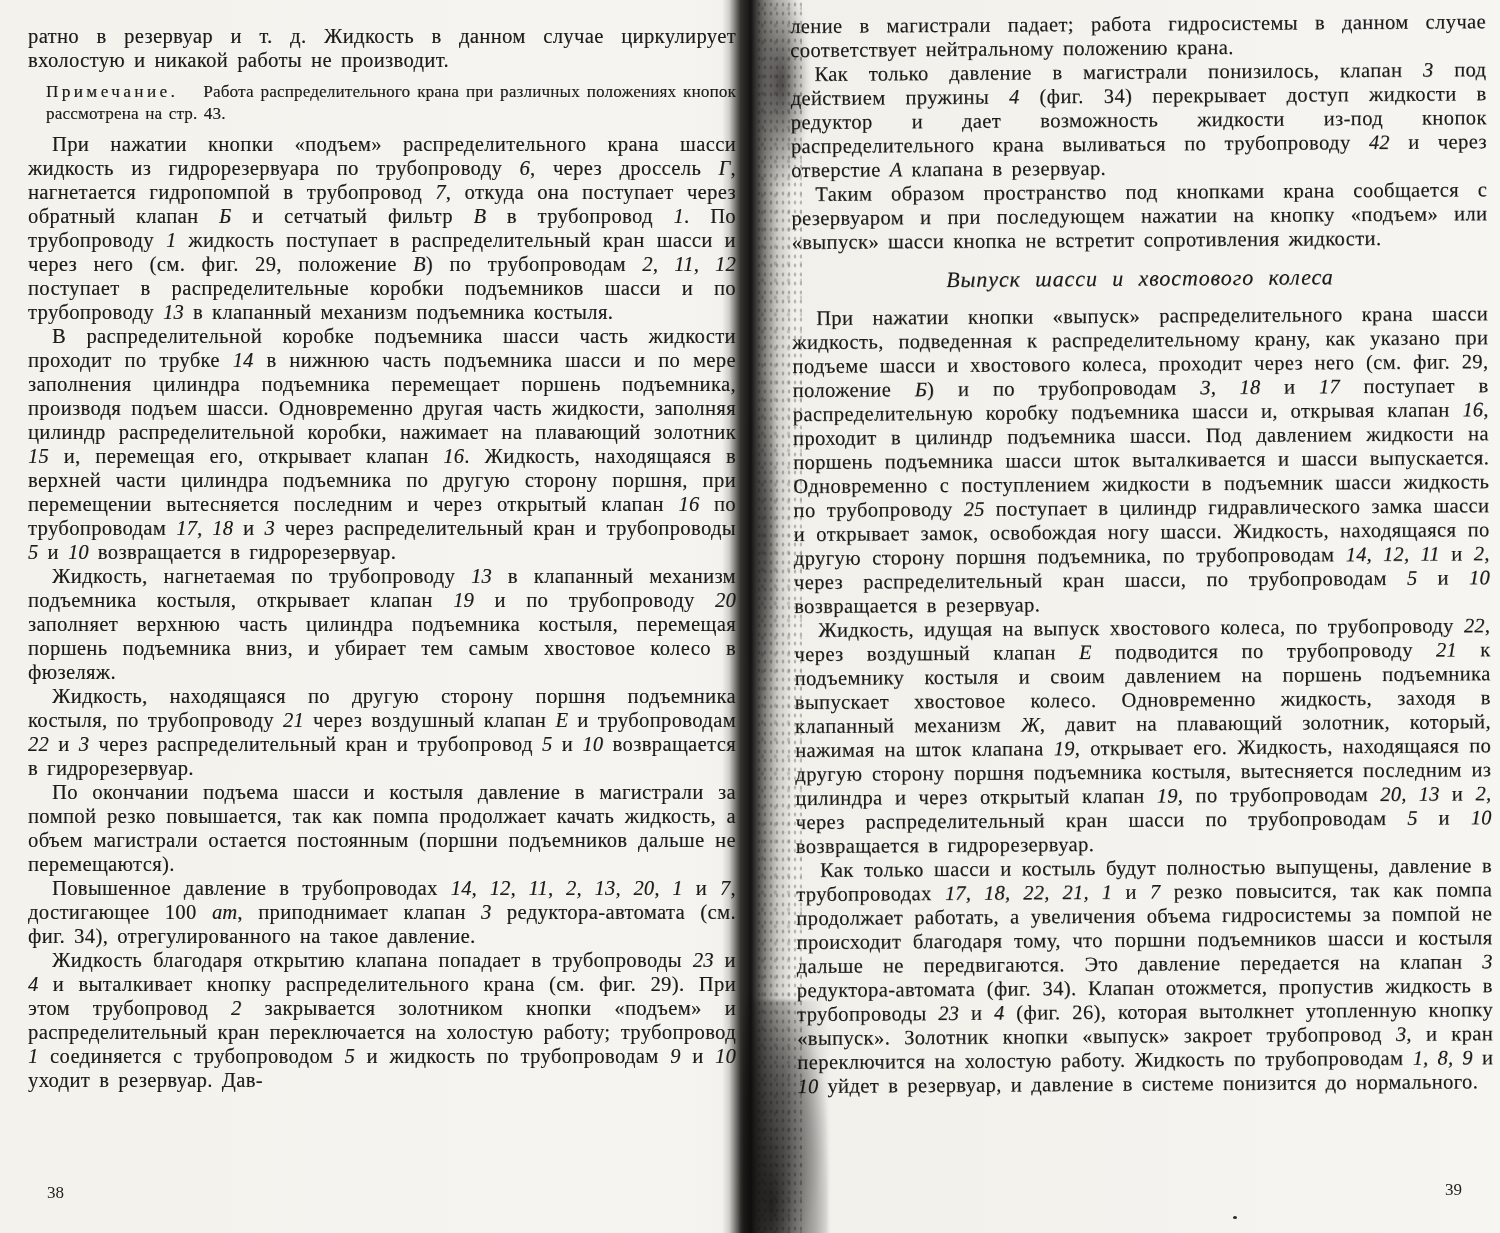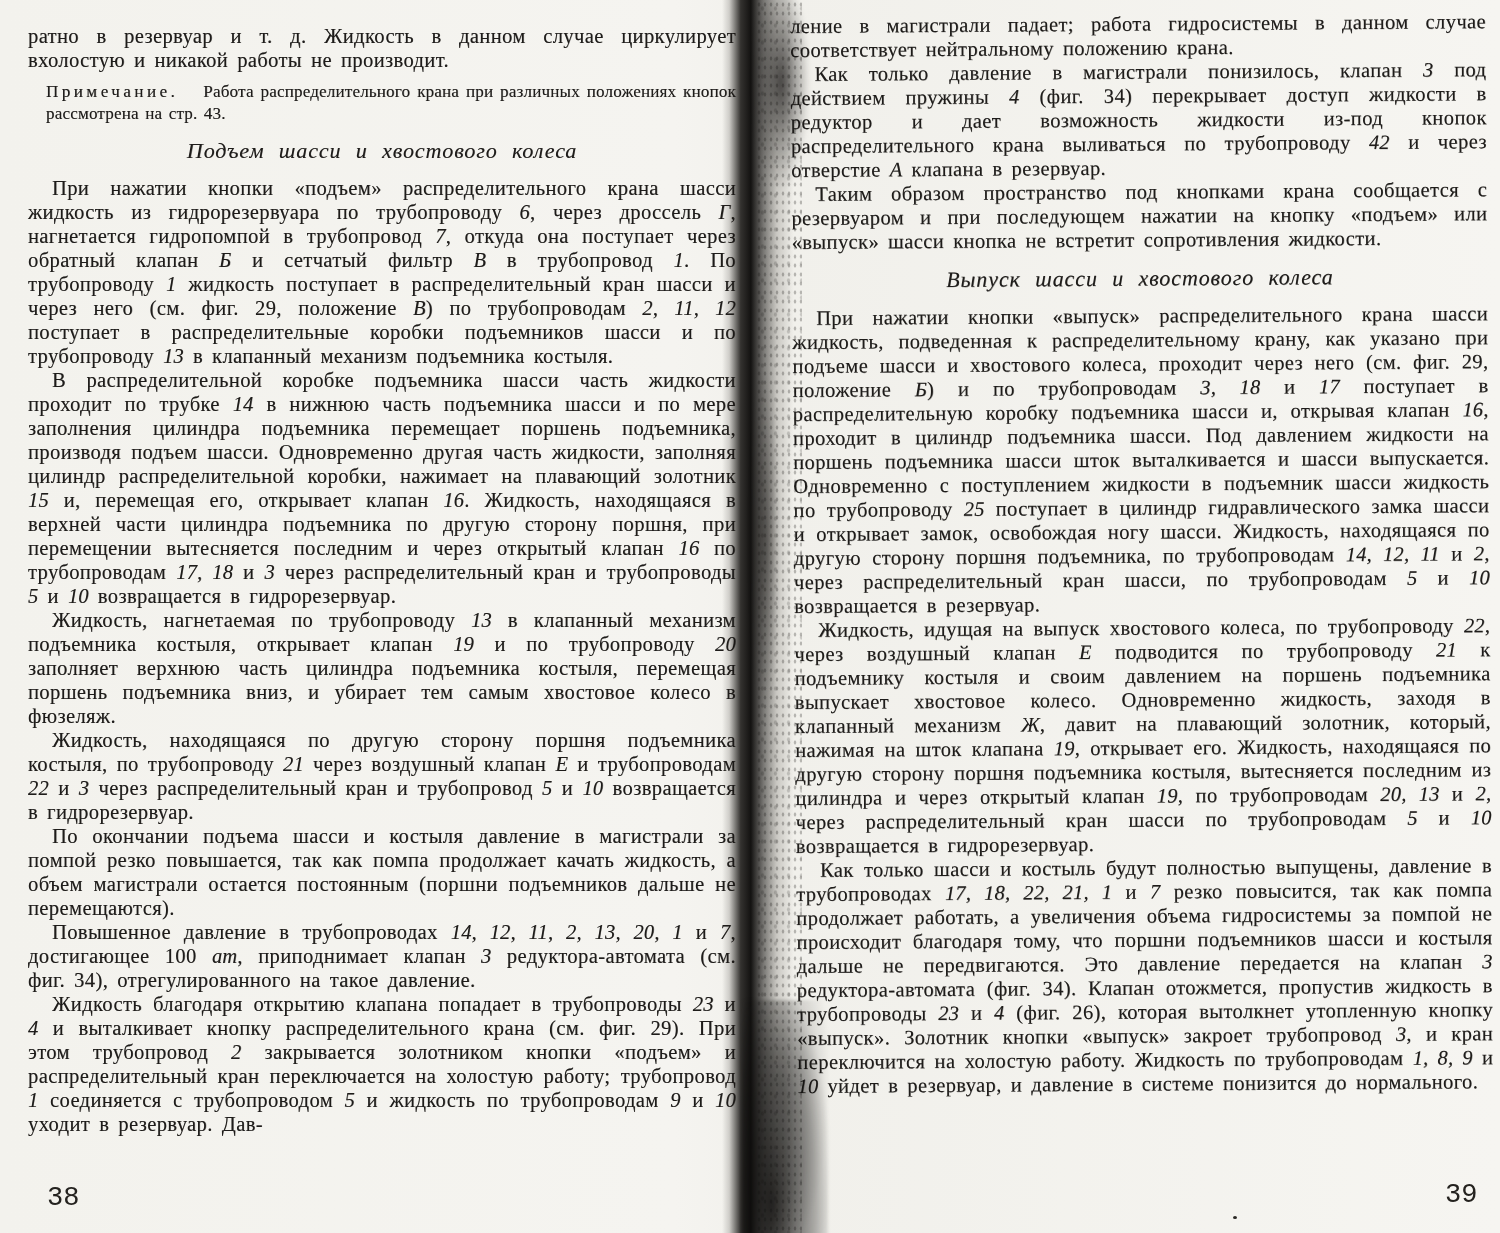--- a/index.html
+++ b/index.html
@@ -21,22 +21,22 @@
   .page p.no-indent { text-indent:0; }
   .note { font-size:17px; line-height:21.5px; margin:9px 0 8px 18px; text-indent:52px; letter-spacing:0.2px; word-spacing:2px; }
   .note-label { letter-spacing:3.5px; margin-right:25px; }
   h2.section {
     font-style:italic; font-weight:normal; font-size:22px; line-height:26px;
     text-align:center; text-indent:0; letter-spacing:0.9px; word-spacing:8px;
     margin:14px 0 12px;
   }
   .page i { letter-spacing:0.2px; }
   .pagenum {
-    position:absolute; font-family:Liberation Mono, monospace;
-    font-size:27px; color:#24221f;
+    position:absolute; font-family:Liberation Serif, serif;
+    font-size:17px; color:#24221f;
   }
   .pagenum-left  { left:47px;  top:1183px; }
   .pagenum-right { left:1445px; top:1180px; }
   
   .gutter {
     position:absolute; left:722px; top:0; width:72px; height:1233px;
     background:linear-gradient(to right,
       rgba(40,36,32,0) 0%, rgba(40,36,32,0.18) 10%,
       rgba(18,16,14,0.85) 26%, rgba(10,9,8,0.96) 40%,
       rgba(24,22,20,0.55) 58%, rgba(60,56,50,0.22) 76%, rgba(60,56,50,0) 100%);
@@ -66,21 +66,20 @@
   .speck-dot { position:absolute; left:1233px; top:1216px; width:4px; height:3px; background:#2a2824; border-radius:50%; }
 </style>
 </head>
 <body>
 
 <div class="spread">
 
   <div class="page page-left">
     <p class="no-indent">ратно в резервуар и т. д. Жидкость в данном случае циркулирует вхолостую и никакой работы не производит.</p>
     <p class="note no-indent"><span class="note-label">Примечание.</span><span>Работа распределительного крана при различных положениях кнопок рассмотрена на стр. 43.</span></p>
-    <h2 class="section">Подъем шасси и хвостового колеса</h2>
     <p>При нажатии кнопки «подъем» распределительного крана шасси жидкость из гидрорезервуара по трубопроводу <i>6</i>, через дроссель <i>Г</i>, нагнетается гидропомпой в трубопровод <i>7</i>, откуда она поступает через обратный клапан <i>Б</i> и сетчатый фильтр <i>В</i> в трубопровод <i>1</i>. По трубопроводу <i>1</i> жидкость поступает в распределительный кран шасси и через него (см. фиг. 29, положение <i>В</i>) по трубопроводам <i>2, 11, 12</i> поступает в распределительные коробки подъемников шасси и по трубопроводу <i>13</i> в клапанный механизм подъемника костыля.</p>
     <p>В распределительной коробке подъемника шасси часть жидкости проходит по трубке <i>14</i> в нижнюю часть подъемника шасси и по мере заполнения цилиндра подъемника перемещает поршень подъемника, производя подъем шасси. Одновременно другая часть жидкости, заполняя цилиндр распределительной коробки, нажимает на плавающий золотник <i>15</i> и, перемещая его, открывает клапан <i>16</i>. Жидкость, находящаяся в верхней части цилиндра подъемника по другую сторону поршня, при перемещении вытесняется последним и через открытый клапан <i>16</i> по трубопроводам <i>17, 18</i> и <i>3</i> через распределительный кран и трубопроводы <i>5</i> и <i>10</i> возвращается в гидрорезервуар.</p>
     <p>Жидкость, нагнетаемая по трубопроводу <i>13</i> в клапанный механизм подъемника костыля, открывает клапан <i>19</i> и по трубопроводу <i>20</i> заполняет верхнюю часть цилиндра подъемника костыля, перемещая поршень подъемника вниз, и убирает тем самым хвостовое колесо в фюзеляж.</p>
     <p>Жидкость, находящаяся по другую сторону поршня подъемника костыля, по трубопроводу <i>21</i> через воздушный клапан <i>Е</i> и трубопроводам <i>22</i> и <i>3</i> через распределительный кран и трубопровод <i>5</i> и <i>10</i> возвращается в гидрорезервуар.</p>
     <p>По окончании подъема шасси и костыля давление в магистрали за помпой резко повышается, так как помпа продолжает качать жидкость, а объем магистрали остается постоянным (поршни подъемников дальше не перемещаются).</p>
     <p>Повышенное давление в трубопроводах <i>14, 12, 11, 2, 13, 20, 1</i> и <i>7</i>, достигающее 100 <i>ат</i>, приподнимает клапан <i>3</i> редуктора-автомата (см. фиг. 34), отрегулированного на такое давление.</p>
     <p>Жидкость благодаря открытию клапана попадает в трубопроводы <i>23</i> и <i>4</i> и выталкивает кнопку распределительного крана (см. фиг. 29). При этом трубопровод <i>2</i> закрывается золотником кнопки «подъем» и распределительный кран переключается на холостую работу; трубопровод <i>1</i> соединяется с трубопроводом <i>5</i> и жидкость по трубопроводам <i>9</i> и <i>10</i> уходит в резервуар. Дав-</p>
   </div>
 
   <div class="page page-right">

